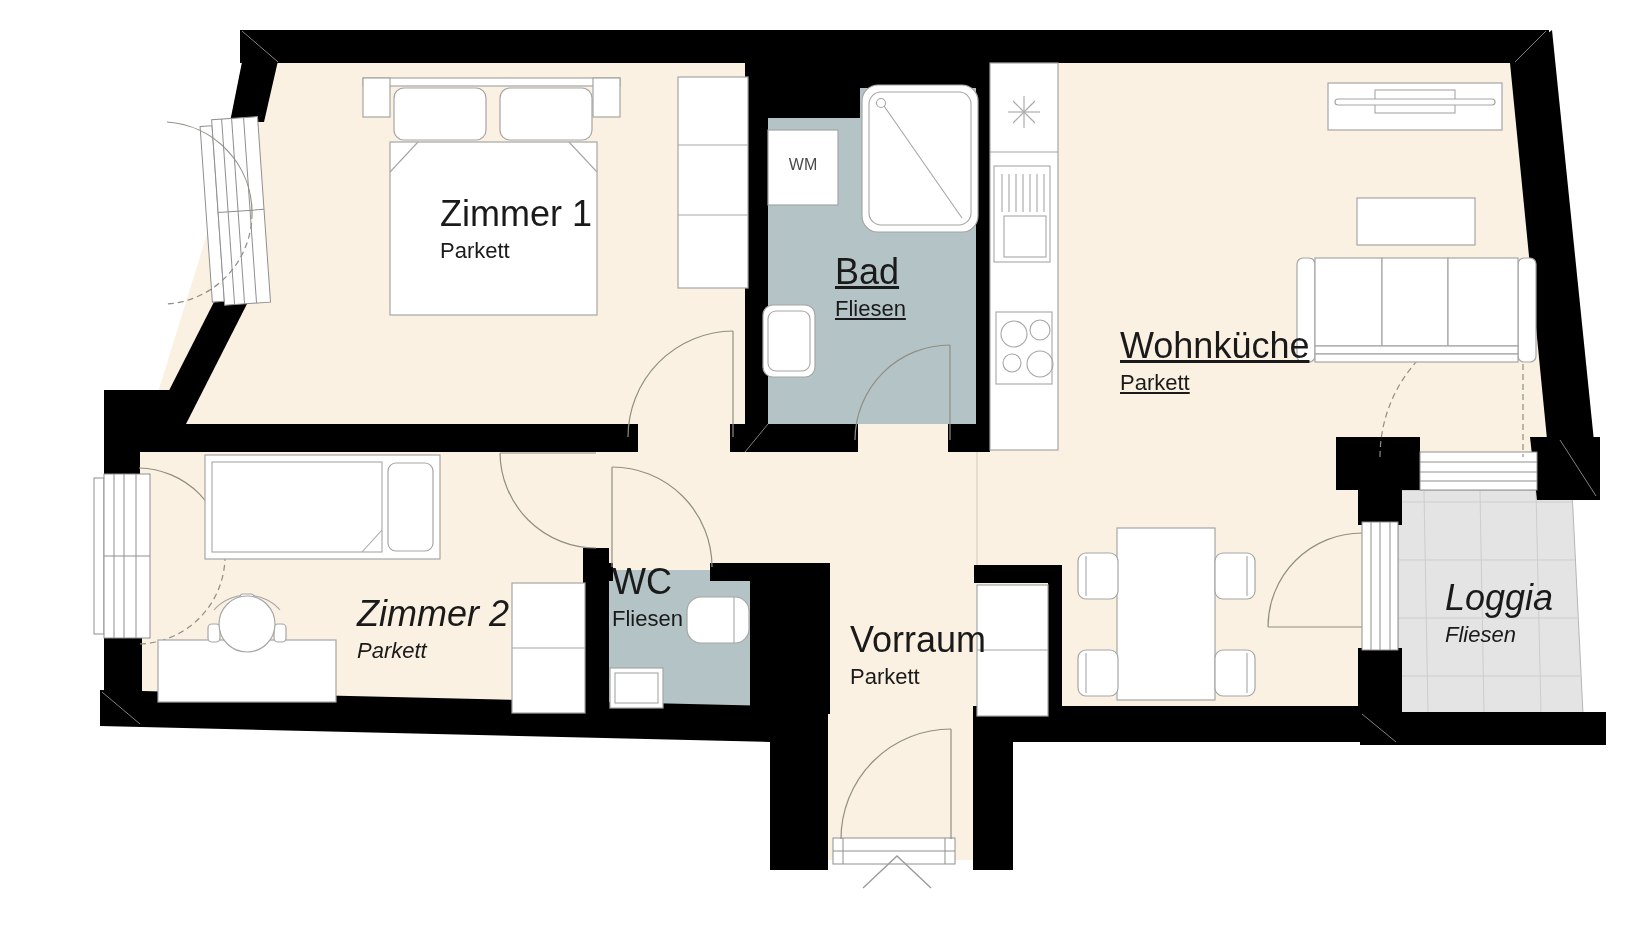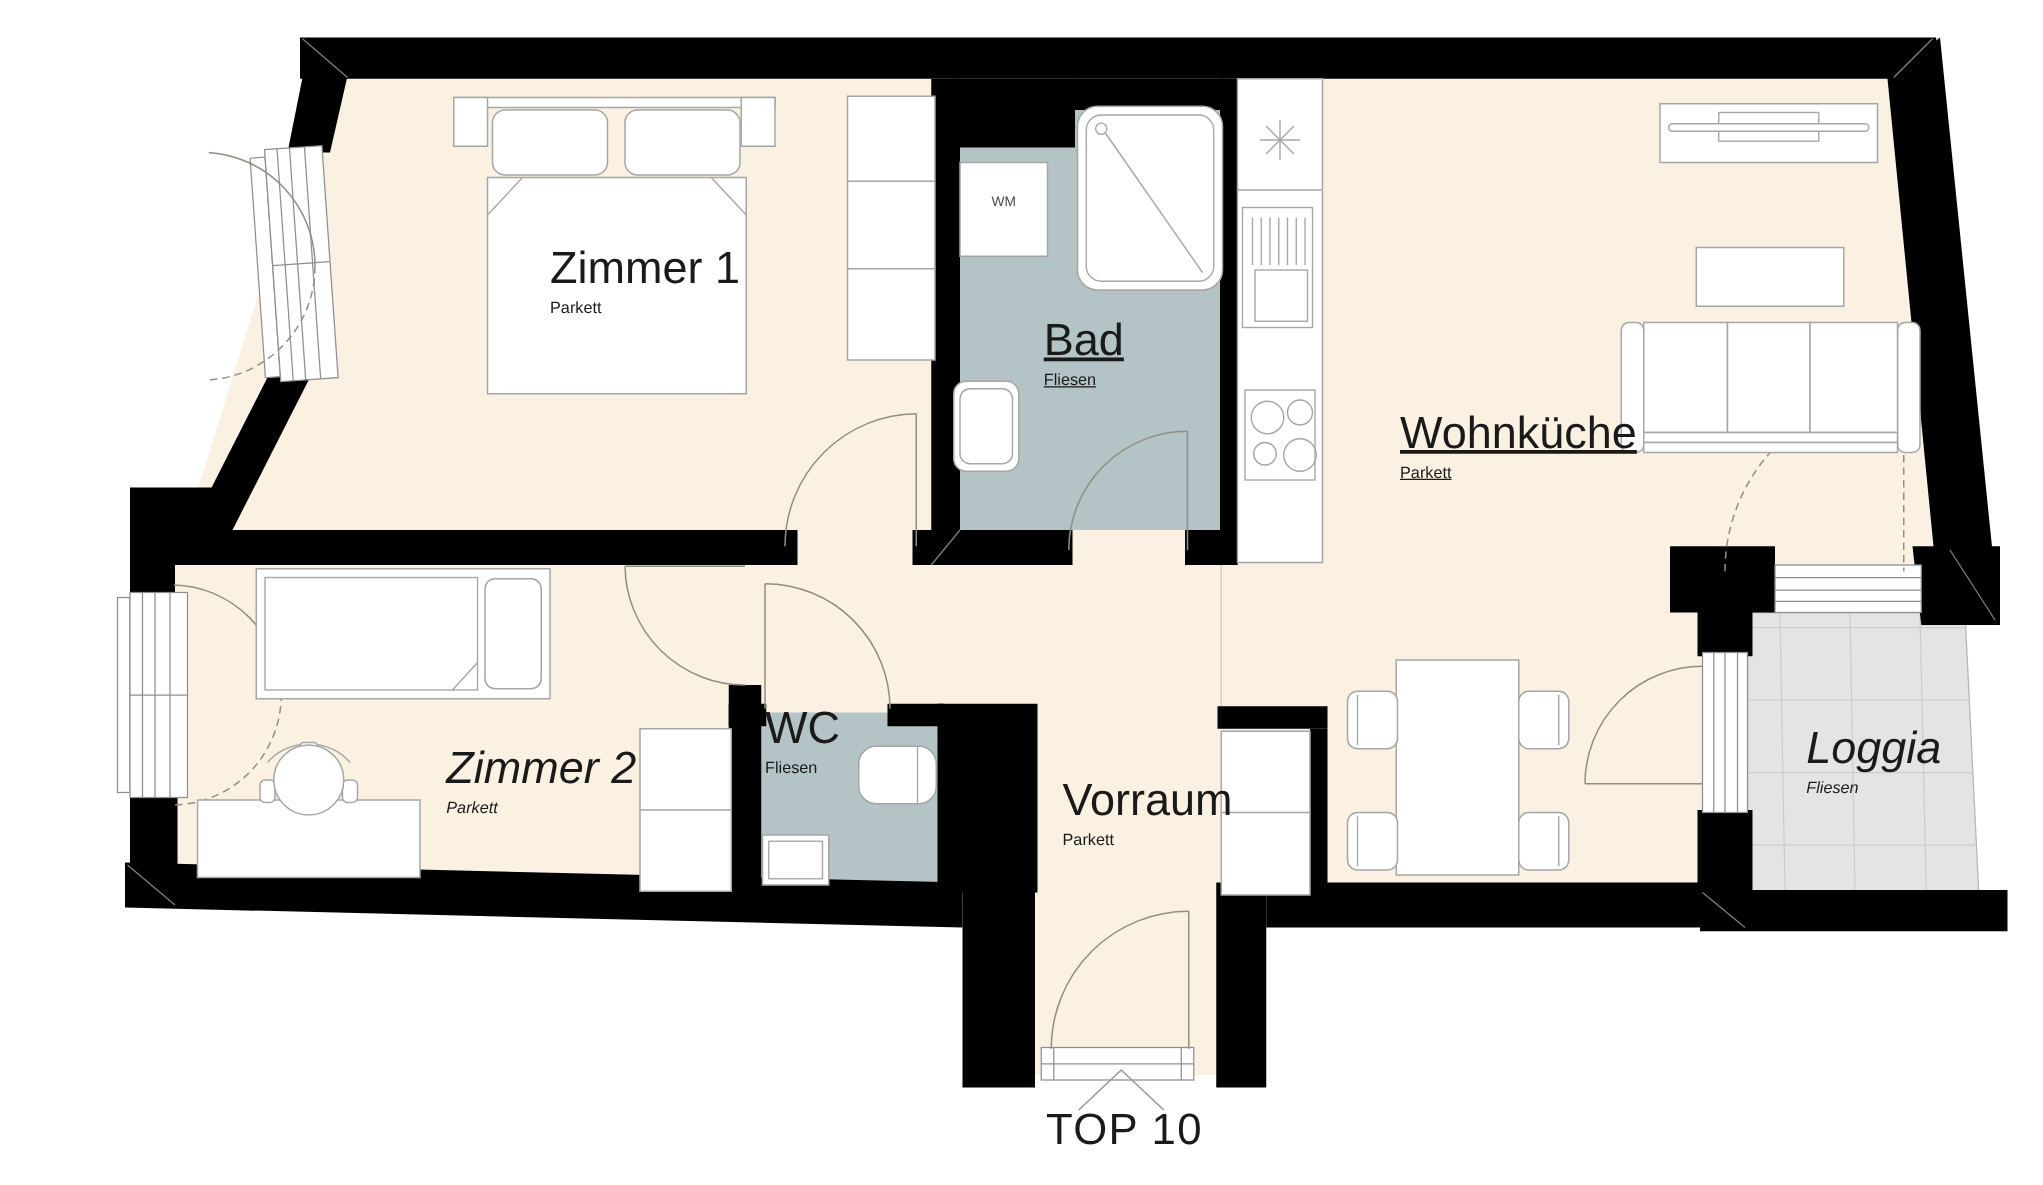--- a/index.html
+++ b/index.html
@@ -14,23 +14,23 @@
   .furn{fill:#ffffff;stroke:#a6a6a6;stroke-width:1.2;}
   .furnline{fill:none;stroke:#a6a6a6;stroke-width:1.1;}
   .win{fill:#ffffff;stroke:#8f8f8f;stroke-width:1;}
   .winline{stroke:#8f8f8f;stroke-width:1;fill:none;}
   .arc{fill:none;stroke:#8f8f82;stroke-width:1.2;}
   .dash{stroke-dasharray:6 4;}
   .seam{stroke:rgba(255,255,255,.5);stroke-width:1;}
   .bound{stroke:#d8d0c0;stroke-width:1.2;}
   .room-label{position:absolute;color:var(--label,#1a1a1a);white-space:nowrap;}
   .room-label .nm{display:block;font-size:36px;line-height:1.1;}
-  .room-label .ft{display:block;font-size:13px;line-height:1.1;margin-top:5px;}
+  .room-label .ft{display:block;font-size:22px;line-height:1.1;margin-top:5px;}
   .wm-label{position:absolute;left:768px;top:156px;width:70px;text-align:center;
-            font-size:11px;color:#4a4a4a;}
+            font-size:16px;color:#4a4a4a;}
   .top-label{position:absolute;left:812px;top:884px;width:175px;text-align:center;
              font-size:35px;color:#1a1a1a;letter-spacing:1px;}
 </style>
 </head>
 <body>
 
 <div id="stage">
 <svg width="1634" height="948" viewBox="0 0 1634 948">
 
   <g>
@@ -278,14 +278,13 @@
   </div>
   <div class="room-label" style="left:850px;top:620px;">
     <span class="nm">Vorraum</span>
     <span class="ft">Parkett</span>
   </div>
   <div class="room-label" style="left:1445px;top:578px;font-style:italic;">
     <span class="nm">Loggia</span>
     <span class="ft">Fliesen</span>
   </div>
   <div class="wm-label">WM</div>
-  <div class="top-label">TOP 10</div>
 </div>
 
 </body></html>

